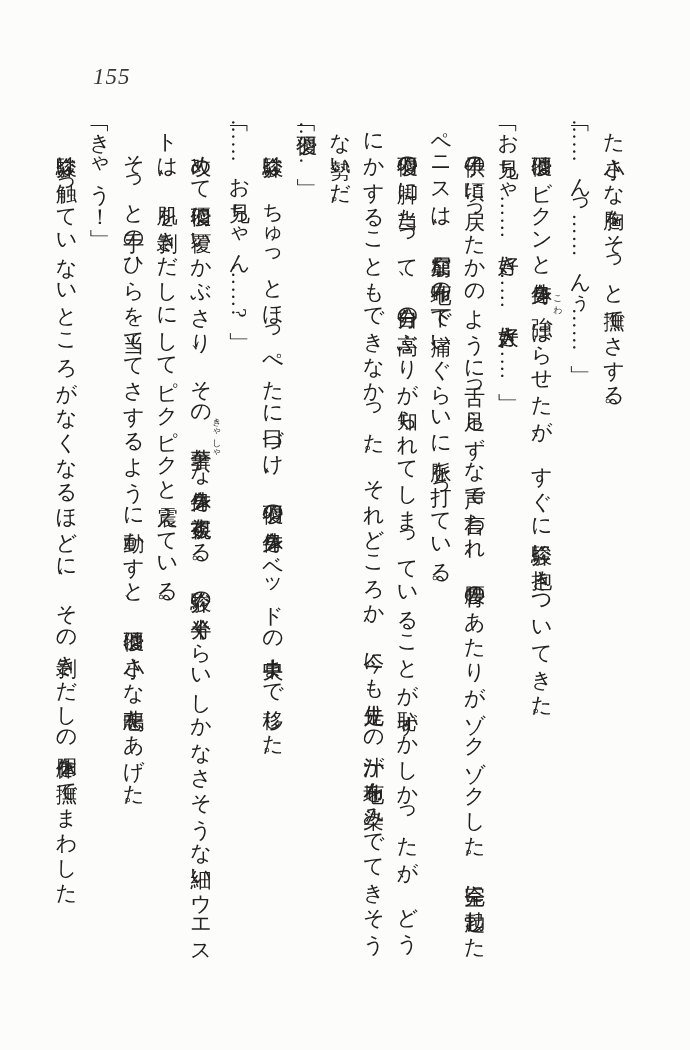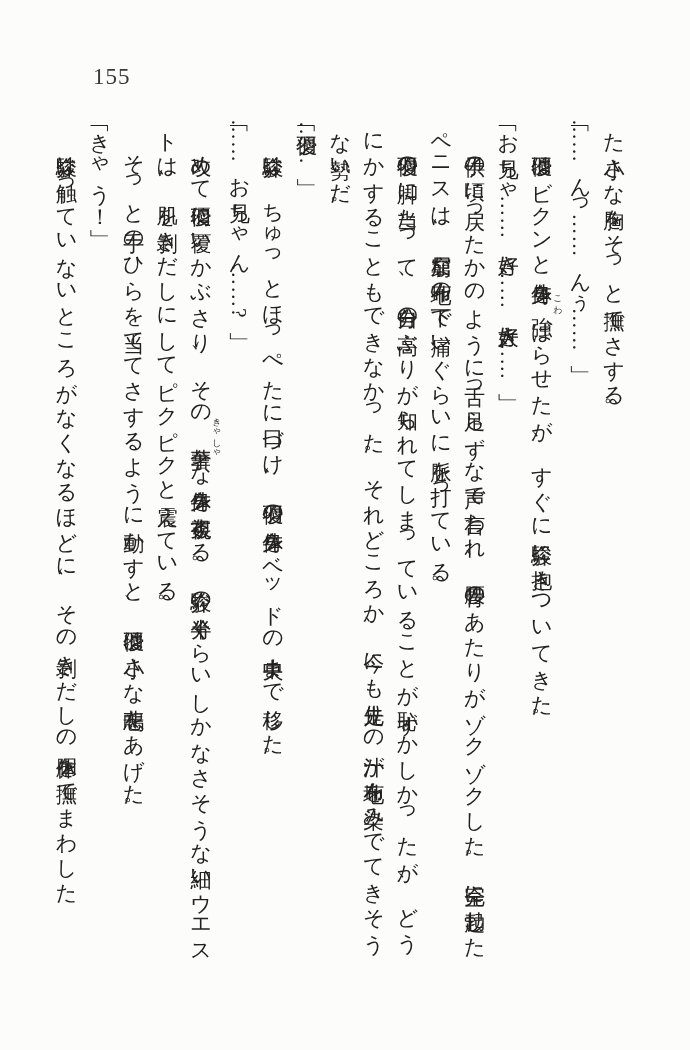--- a/index.html
+++ b/index.html
@@ -11,20 +11,21 @@
   .page {
     position: relative;
     width: 690px; height: 1050px;
     background: #fcfcfa;
     overflow: hidden;
   }
   .page-number {
     position: absolute;
     left: 93px; top: 64px;
     font-size: 23px;
+    font-style: italic;
     color: #3a3a3a;
     letter-spacing: 1px;
   }
   .text-block {
     position: absolute;
     top: 118px;
     right: 60px;
     width: 572px;
     height: 838px;
     writing-mode: vertical-rl;

